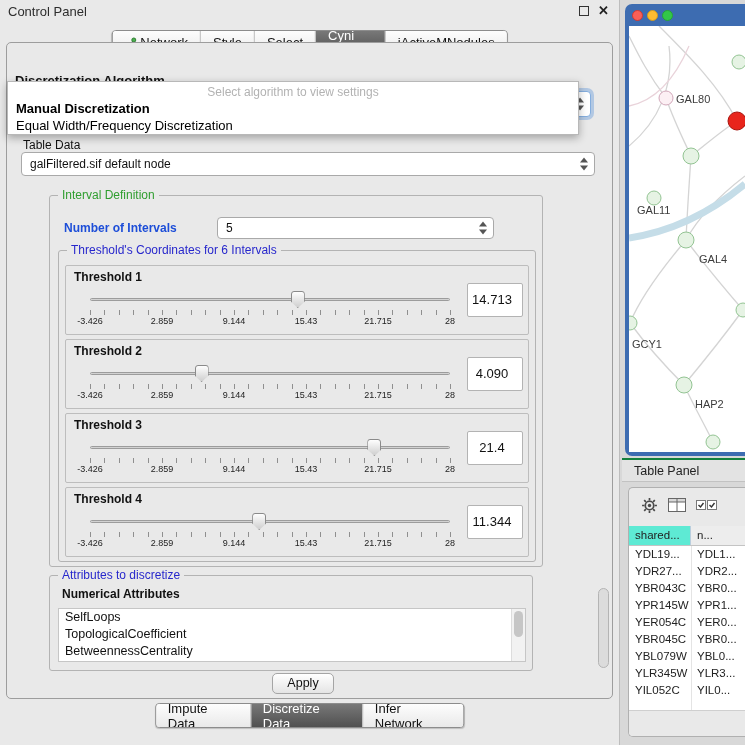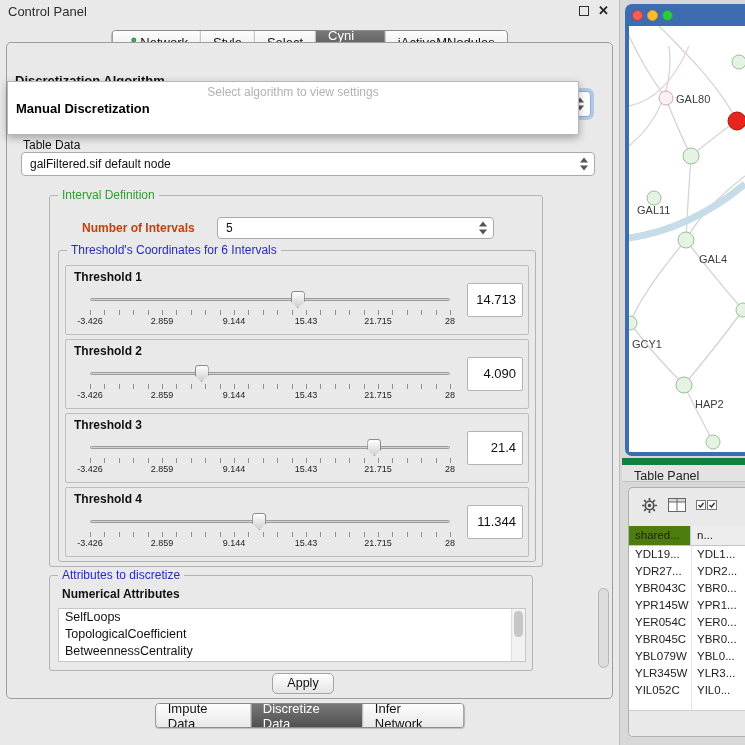--- a/index.html
+++ b/index.html
@@ -55,42 +55,42 @@
   .field-label { position:absolute; font-size:12px; color:#111; }
   .table-data-label { left:16px; top:95px; }
   .combo.table-data { left:14px; top:109px; width:574px; height:24px; }
 
   .groupbox { position:absolute; border:1px solid #b3b3b3; border-radius:3px; }
   .legend { position:absolute; top:-8px; left:8px; background:#e9e9e9; padding:0 4px; font-size:12px; white-space:nowrap; }
   .legend.green { color:#2f9e2f; }
   .legend.blue { color:#2727cc; }
 
   .gb-interval { left:42px; top:152px; width:494px; height:372px; }
-  .ni-label { position:absolute; left:14px; top:25px; font-size:12px; font-weight:bold; color:#c2410c;margin-left:18px; }
+  .ni-label { position:absolute; left:14px; top:25px; font-size:12px; font-weight:bold; color:#1d4ed8; }
   .combo.intervals { left:167px; top:21px; width:277px; height:22px; }
 
   .gb-thresholds { position:absolute; left:8px; top:54px; width:478px; height:312px;
     border:1px solid #b3b3b3; border-radius:3px; }
 
   .tblock { position:absolute; left:6px; width:464px; height:70px;
     border:1px solid #bdbdbd; border-radius:2px; }
   .t-label { position:absolute; left:8px; top:4px; font-size:12px; font-weight:bold; color:#111; }
   .t-slider { position:absolute; left:24px; top:24px; width:360px; height:18px; }
   .t-track { position:absolute; left:0; right:0; top:8px; height:3px;
     background:linear-gradient(#bfbfbf,#e5e5e5); border:1px solid #9c9c9c; border-radius:2px; }
   .t-thumb { position:absolute; top:1px; width:14px; height:17px;
     background:linear-gradient(#fefefe,#cfcfcf); border:1px solid #8a8a8a;
     border-radius:3px 3px 2px 2px; clip-path:polygon(0 0,100% 0,100% 62%,50% 100%,0 62%); }
   .t-ticks { position:absolute; left:24px; top:44px; width:360px; height:5px; }
   .tick { position:absolute; top:0; width:1px; height:5px; background:#8f8f8f; }
   .t-scale { position:absolute; left:24px; top:50px; width:360px; height:11px; }
   .ticklabel { position:absolute; top:0; transform:translateX(-50%); font-size:9px; color:#222; white-space:nowrap; }
   .t-value { position:absolute; right:5px; top:17px; width:56px; height:34px; background:#fff;
     border:1px solid #b3b3b3; border-radius:2px; font-size:13px; color:#111;
-    text-align:right; line-height:32px; padding-right:6px; }
+    text-align:center; line-height:32px; padding-right:6px; }
 
   .gb-attributes { left:42px; top:532px; width:484px; height:96px; }
   .attr-subtitle { position:absolute; left:12px; top:11px; font-size:12px; font-weight:bold; color:#111; }
   .listbox { position:absolute; left:8px; top:32px; width:468px; height:54px;
     background:#fff; border:1px solid #c6c6c6; overflow:hidden; }
   .list-item { height:17px; line-height:17px; padding-left:6px; font-size:12.5px; color:#111; white-space:nowrap; }
   .sb { position:absolute; right:0; top:0; bottom:0; width:14px; background:#f2f2f2; border-left:1px solid #ddd; }
   .sb-thumb { position:absolute; top:2px; left:2px; width:9px; height:26px; background:#c6c6c6; border-radius:5px; }
 
   .panel-scrollbar { position:absolute; right:3px; top:545px; width:11px; height:80px;
@@ -106,31 +106,31 @@
   .traffic { position:absolute; top:6px; width:11px; height:11px; border-radius:50%; }
   .traffic.red { left:7px; background:#f95f57; border:1px solid #ce3a33; }
   .traffic.yellow { left:22px; background:#febc30; border:1px solid #d39c1f; }
   .traffic.green { left:37px; background:#32c748; border:1px solid #27a238; }
   .net-canvas { position:absolute; left:4px; top:22px; right:0; bottom:4px; background:#fff; overflow:hidden; }
   .net-canvas svg { display:block; }
   .net-canvas text { font-family:"Liberation Sans", sans-serif; font-size:11px; fill:#3c3c3c; }
 
   
   .tp-bar { position:absolute; left:622px; top:458px; width:123px; height:24px;
-    background:#e3e3e3; border-top:7px solid #15803d; border-bottom:1px solid #c2c2c2; }
+    background:#e3e3e3; border-top:2px solid #15803d; border-bottom:1px solid #c2c2c2; }
   .tp-title { padding-left:12px; line-height:22px; font-size:12.5px; color:#222; }
 
   
   .table-window { position:absolute; left:628px; top:487px; width:117px; height:250px;
     background:#e9e9e9; border:1px solid #b0b0b0; border-right:none; border-radius:5px 0 0 5px; overflow:hidden; }
   .tw-toolbar { position:absolute; left:0; top:0; right:0; height:34px; display:flex; align-items:center; gap:10px; padding-left:12px; }
   .tw-icon { display:inline-flex; }
   .tw-header { position:absolute; left:0; top:38px; right:0; height:20px; background:#ededed; border-bottom:1px solid #c4c4c4; }
   .th-cell { position:absolute; top:0; height:100%; font-size:11.5px; line-height:19px; padding-left:6px; color:#222; white-space:nowrap; overflow:hidden; }
-  .th-cell.c1 { left:0; width:62px; background:#4d7c0f; border-right:1px solid #b9cede; }
+  .th-cell.c1 { left:0; width:62px; background:#5eead4; border-right:1px solid #b9cede; }
   .th-cell.c2 { left:62px; right:0; }
   .tw-rows { position:absolute; left:0; top:58px; right:0; height:166px; background:#fff; overflow:hidden; }
   .colsep { position:absolute; left:62px; top:0; bottom:0; width:1px; background:#e4e4e4; }
   .trow { position:relative; height:17px; }
   .tcell { position:absolute; top:0; height:17px; line-height:17px; font-size:11.5px; color:#222; white-space:nowrap; overflow:hidden; }
   .tcell.c1 { left:6px; width:56px; }
   .tcell.c2 { left:68px; right:0; }
   .tw-bottom { position:absolute; left:0; bottom:0; right:0; height:26px; background:#e9e9e9; border-top:1px solid #cfcfcf; }
 </style>
 </head>
@@ -179,20 +179,21 @@
     <div class="combo algorithm">
       <div class="stepper">
         <div class="up"></div>
         <div class="down"></div>
       </div>
     </div>
 
     <div class="popup">
       <div class="popup-placeholder">Select algorithm to view settings</div>
       <div class="popup-option bold">Manual Discretization</div>
+      <div class="popup-option">Equal Width/Frequency Discretization</div>
     </div>
 
     <div class="field-label table-data-label">Table Data</div>
 
     <div class="combo table-data">
       <div class="val">galFiltered.sif default node</div>
       <div class="stepper">
         <div class="up"></div>
         <div class="down"></div>
       </div>

